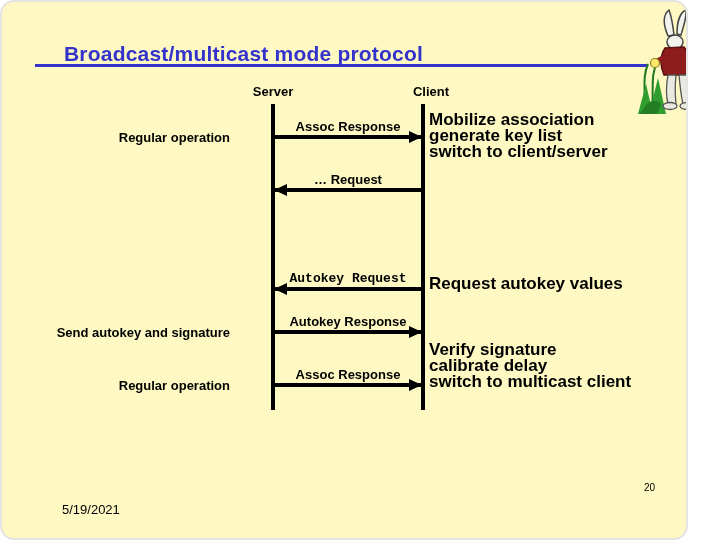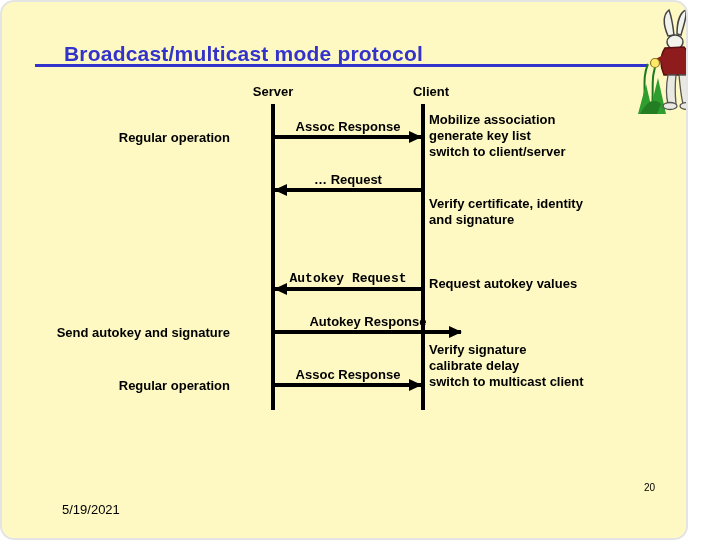--- a/index.html
+++ b/index.html
@@ -20,37 +20,37 @@
     position:absolute;top:82px;font-size:13px;font-weight:bold;
     transform:translateX(-50%);white-space:nowrap;
   }
   .server-head{left:271px;}
   .client-head{left:421px;margin-left:8px;}
   .lifeline{position:absolute;top:102px;width:4px;height:306px;background:#000;}
   .server-line{left:269px;}
   .client-line{left:419px;}
   .msg{position:absolute;left:273px;width:146px;height:26px;}
   .m1{top:111px;} .m2{top:164px;} .m3{top:209px;}
-  .m4{top:263px;font-family:Liberation Mono, monospace;} .m5{top:306px;padding-left:40px;} .m6{top:359px;}
+  .m4{top:263px;font-family:Liberation Mono, monospace;} .m5{top:306px;} .m6{top:359px;}
   .msg-label{
     position:absolute;left:-10px;right:-10px;bottom:5px;text-align:center;
     font-size:13px;font-weight:bold;white-space:nowrap;
   }
   .msg-line{position:absolute;left:0;right:0;bottom:0;height:4px;background:#000;}
   .head{position:absolute;bottom:-4px;width:0;height:0;
     border-top:6px solid transparent;border-bottom:6px solid transparent;}
   .head-right{right:-1px;border-left:13px solid #000;}
   .head-left{left:-1px;border-right:13px solid #000;}
   .server-annot{
     position:absolute;right:456px;font-size:13px;font-weight:bold;
     white-space:nowrap;text-align:left;
   }
   .sa1{top:128px;} .sa2{top:323px;} .sa3{top:376px;}
   .client-annot{
-    position:absolute;left:427px;font-size:13px;font-weight:bold;
+    position:absolute;left:427px;font-size:17px;font-weight:bold;
     line-height:16px;white-space:pre-line;
   }
   .ca1{top:110px;} .ca2{top:194px;} .ca3{top:274px;} .ca4{top:304px;margin-top:36px;}
   .footer-date{position:absolute;left:60px;top:500px;font-size:13px;}
   .page-number{position:absolute;left:642px;top:480px;font-size:10px;}
 </style>
 </head>
 <body>
 
 <div class="slide">
@@ -125,22 +125,20 @@
     <div class="head head-right"></div>
   </div>
 
   <div class="server-annot sa1">Regular operation</div>
   <div class="server-annot sa2">Send autokey and signature</div>
   <div class="server-annot sa3">Regular operation</div>
 
   <div class="client-annot ca1">Mobilize association
 generate key list
 switch to client/server</div>
-  <div class="client-annot ca2">Verify certificate, identity
-and signature</div>
   <div class="client-annot ca3">Request autokey values</div>
   <div class="client-annot ca4">Verify signature
 calibrate delay
 switch to multicast client</div>
 
   <div class="footer-date">5/19/2021</div>
   <div class="page-number">20</div>
 
 </div>
 

